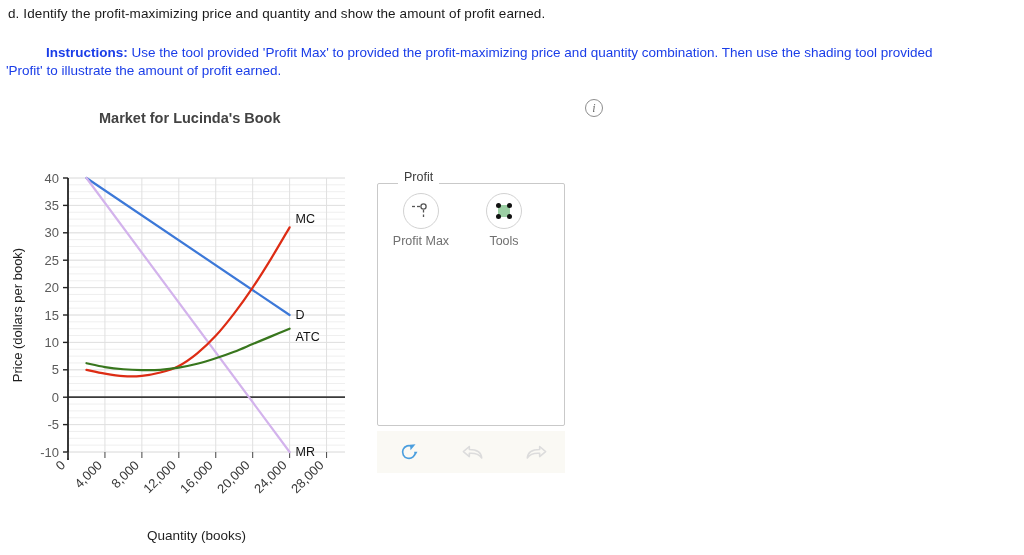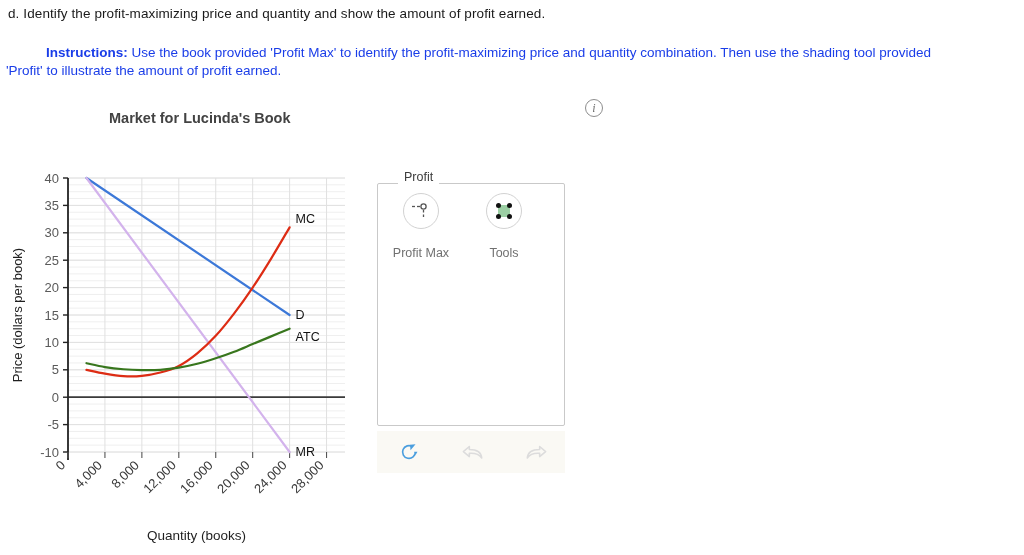--- a/index.html
+++ b/index.html
@@ -42,21 +42,21 @@
     font-size: 12px;
     font-family: "Liberation Serif", serif;
     font-style: italic;
     text-align: center;
     line-height: 16px;
   }
 
   
   .chart-title {
     position: absolute;
-    left: 109px; top: 110px;
+    left: 99px; top: 110px;
     font-size: 14.5px;
     font-weight: bold;
     color: #434343;
   }
   #chart-svg {
     position: absolute;
     left: 0px; top: 150px;
   }
 
   
@@ -88,21 +88,21 @@
     width: 36px; height: 36px;
     margin: 0 auto;
     border: 1px solid #d2d2d2;
     border-radius: 50%;
     background: #fff;
     display: flex;
     align-items: center;
     justify-content: center;
   }
   .tool-label {
-    margin-top: 17px;
+    margin-top: 5px;
     font-size: 12.5px;
     color: #707070;
   }
 
   
   .action-bar {
     position: absolute;
     left: 377px; top: 431px;
     width: 188px; height: 42px;
     background: #faf9f4;
@@ -121,21 +121,21 @@
   .action-btn.redo  { left: 145px; cursor: default; }
 </style>
 </head>
 <body>
 
 <div id="root">
 
   <div class="q-text">d. Identify the profit-maximizing price and quantity and show the amount of profit earned.</div>
 
   <div class="instr-block">
-    <b>Instructions:</b><span> Use the book provided 'Profit Max' to identify the profit-maximizing price and quantity combination. Then use the shading tool provided 'Profit' to illustrate the amount of profit earned.</span>
+    <b>Instructions:</b><span> Use the tool provided 'Profit Max' to provided the profit-maximizing price and quantity combination. Then use the shading tool provided 'Profit' to illustrate the amount of profit earned.</span>
   </div>
 
   <div class="info-icon">i</div>
 
   <div class="chart-title">Market for Lucinda's Book</div>
 
   <svg id="chart-svg" width="400" height="400">
       <rect x="68" y="28" width="277" height="274" fill="#ffffff"></rect>
       <line x1="68" y1="302" x2="345" y2="302" stroke="#efefef" stroke-width="1"></line>
       <line x1="68" y1="295.15" x2="345" y2="295.15" stroke="#efefef" stroke-width="1"></line>

